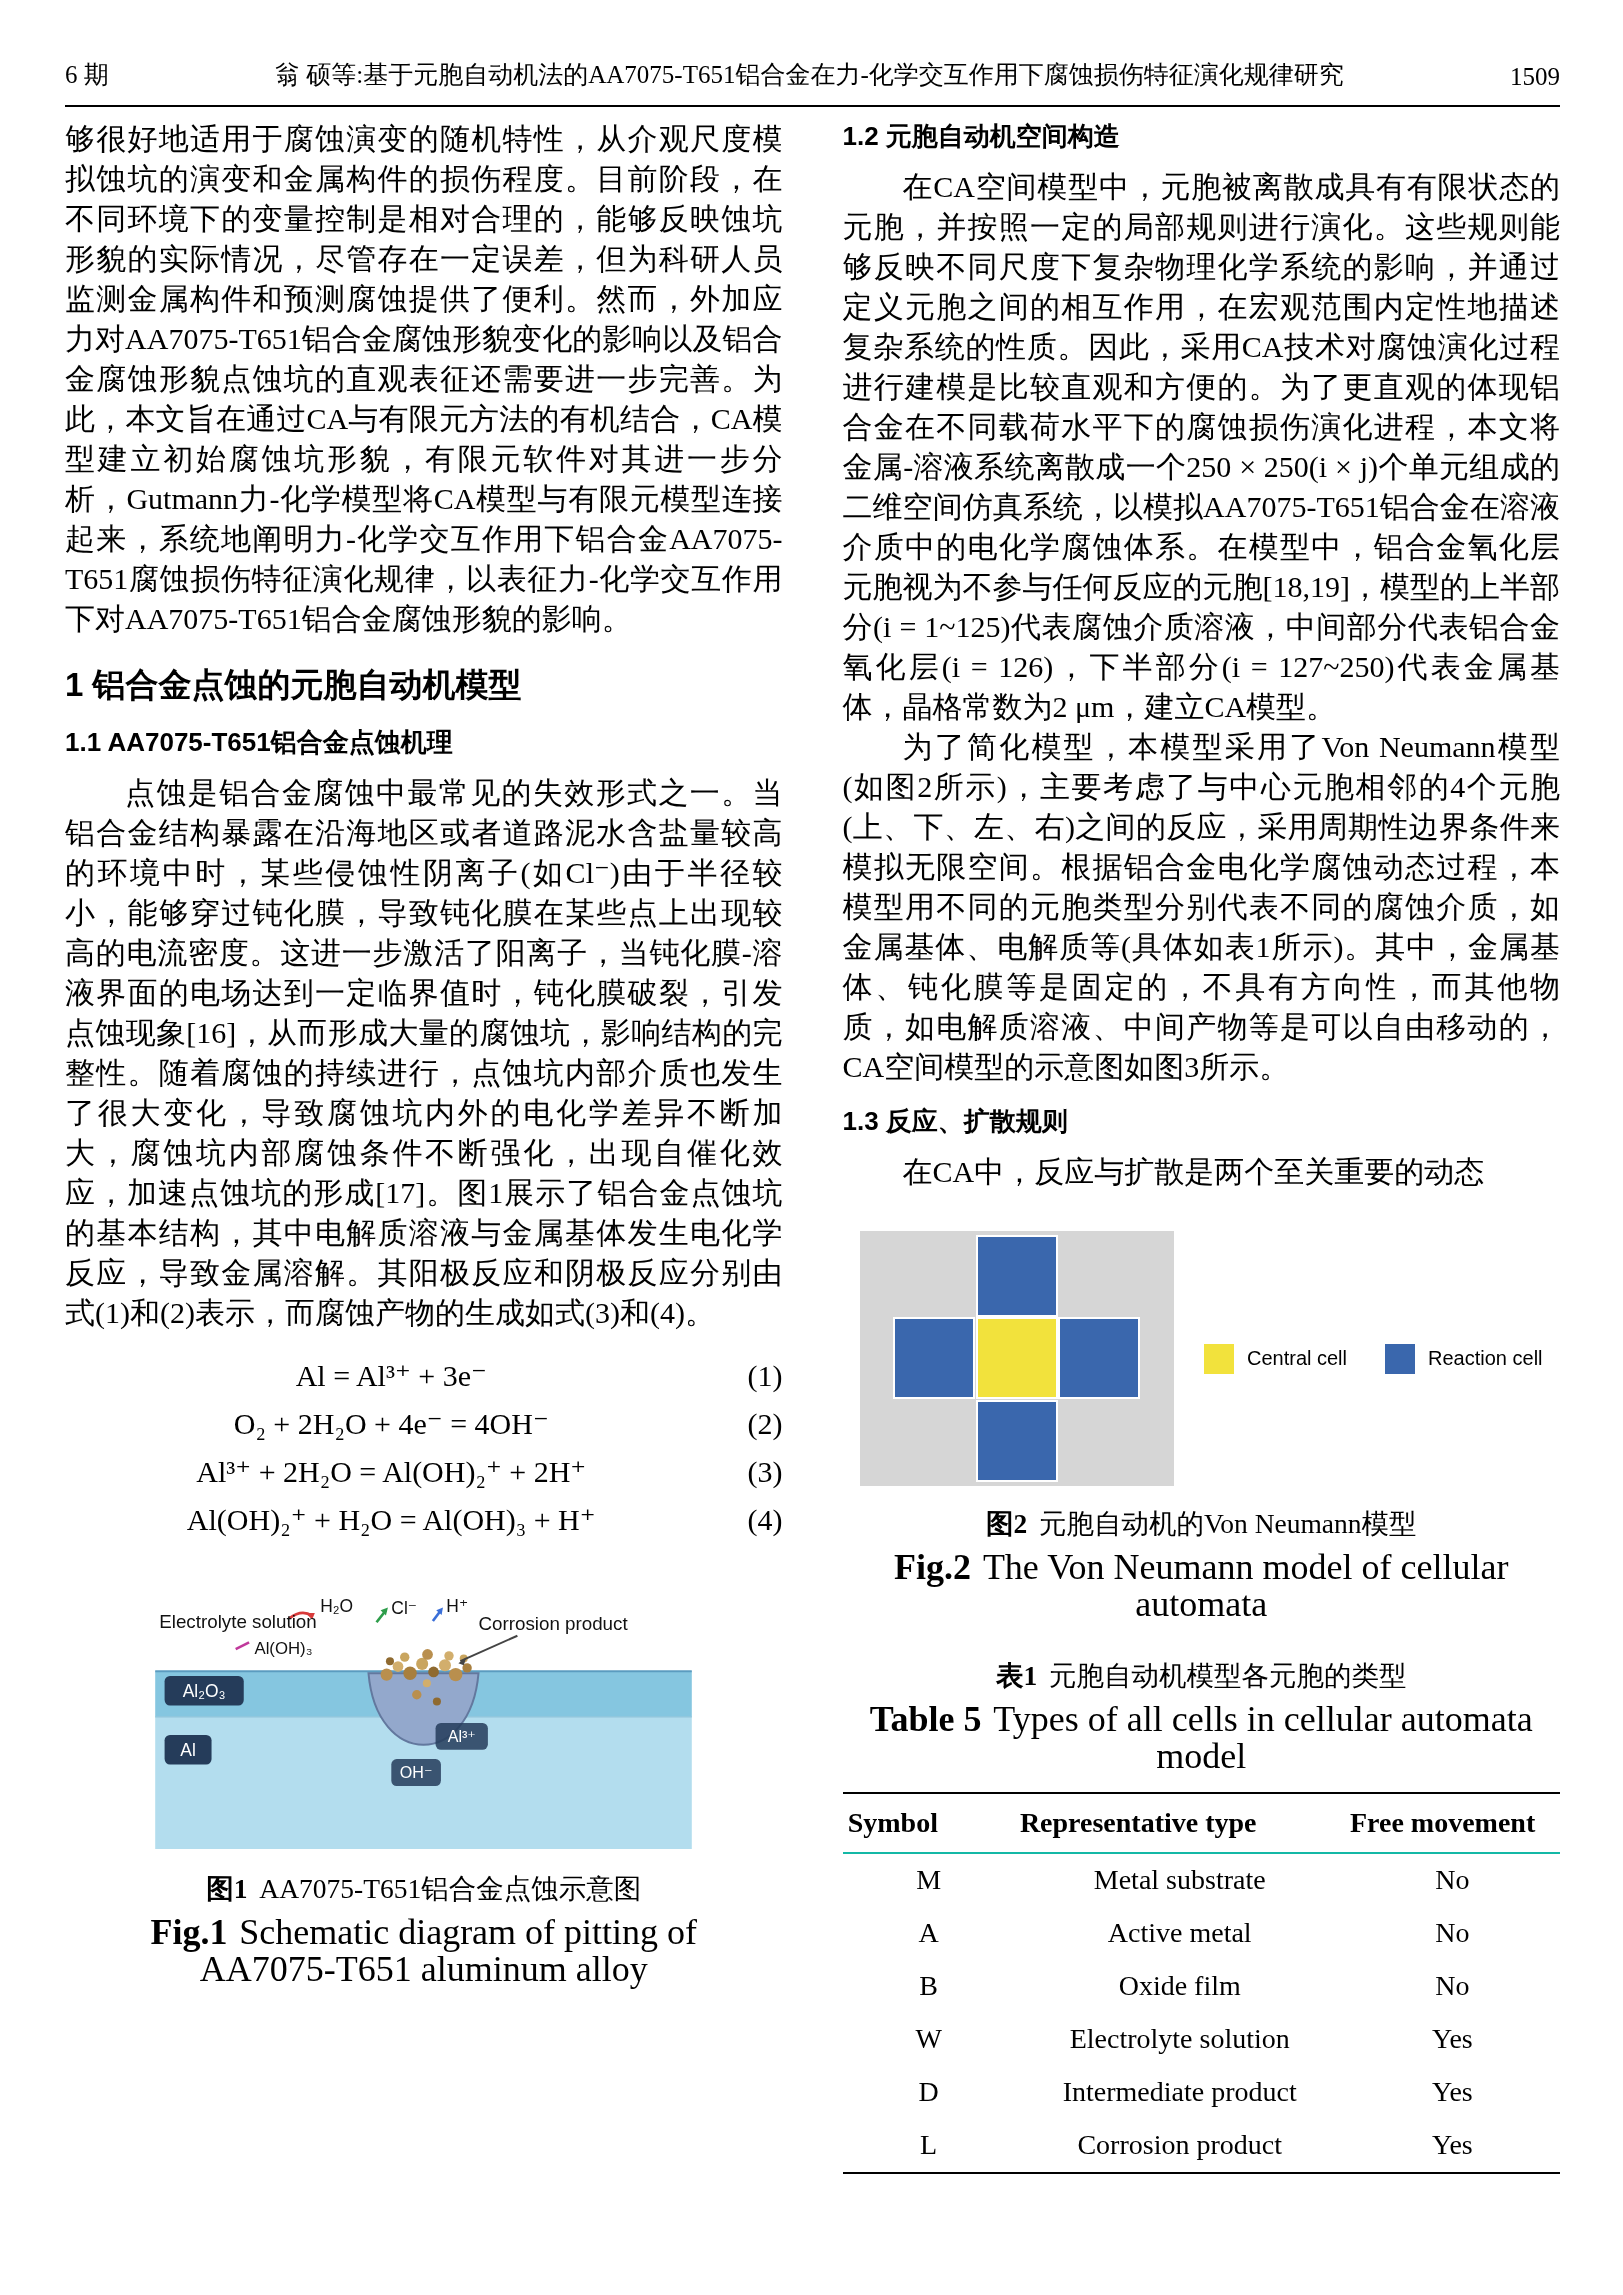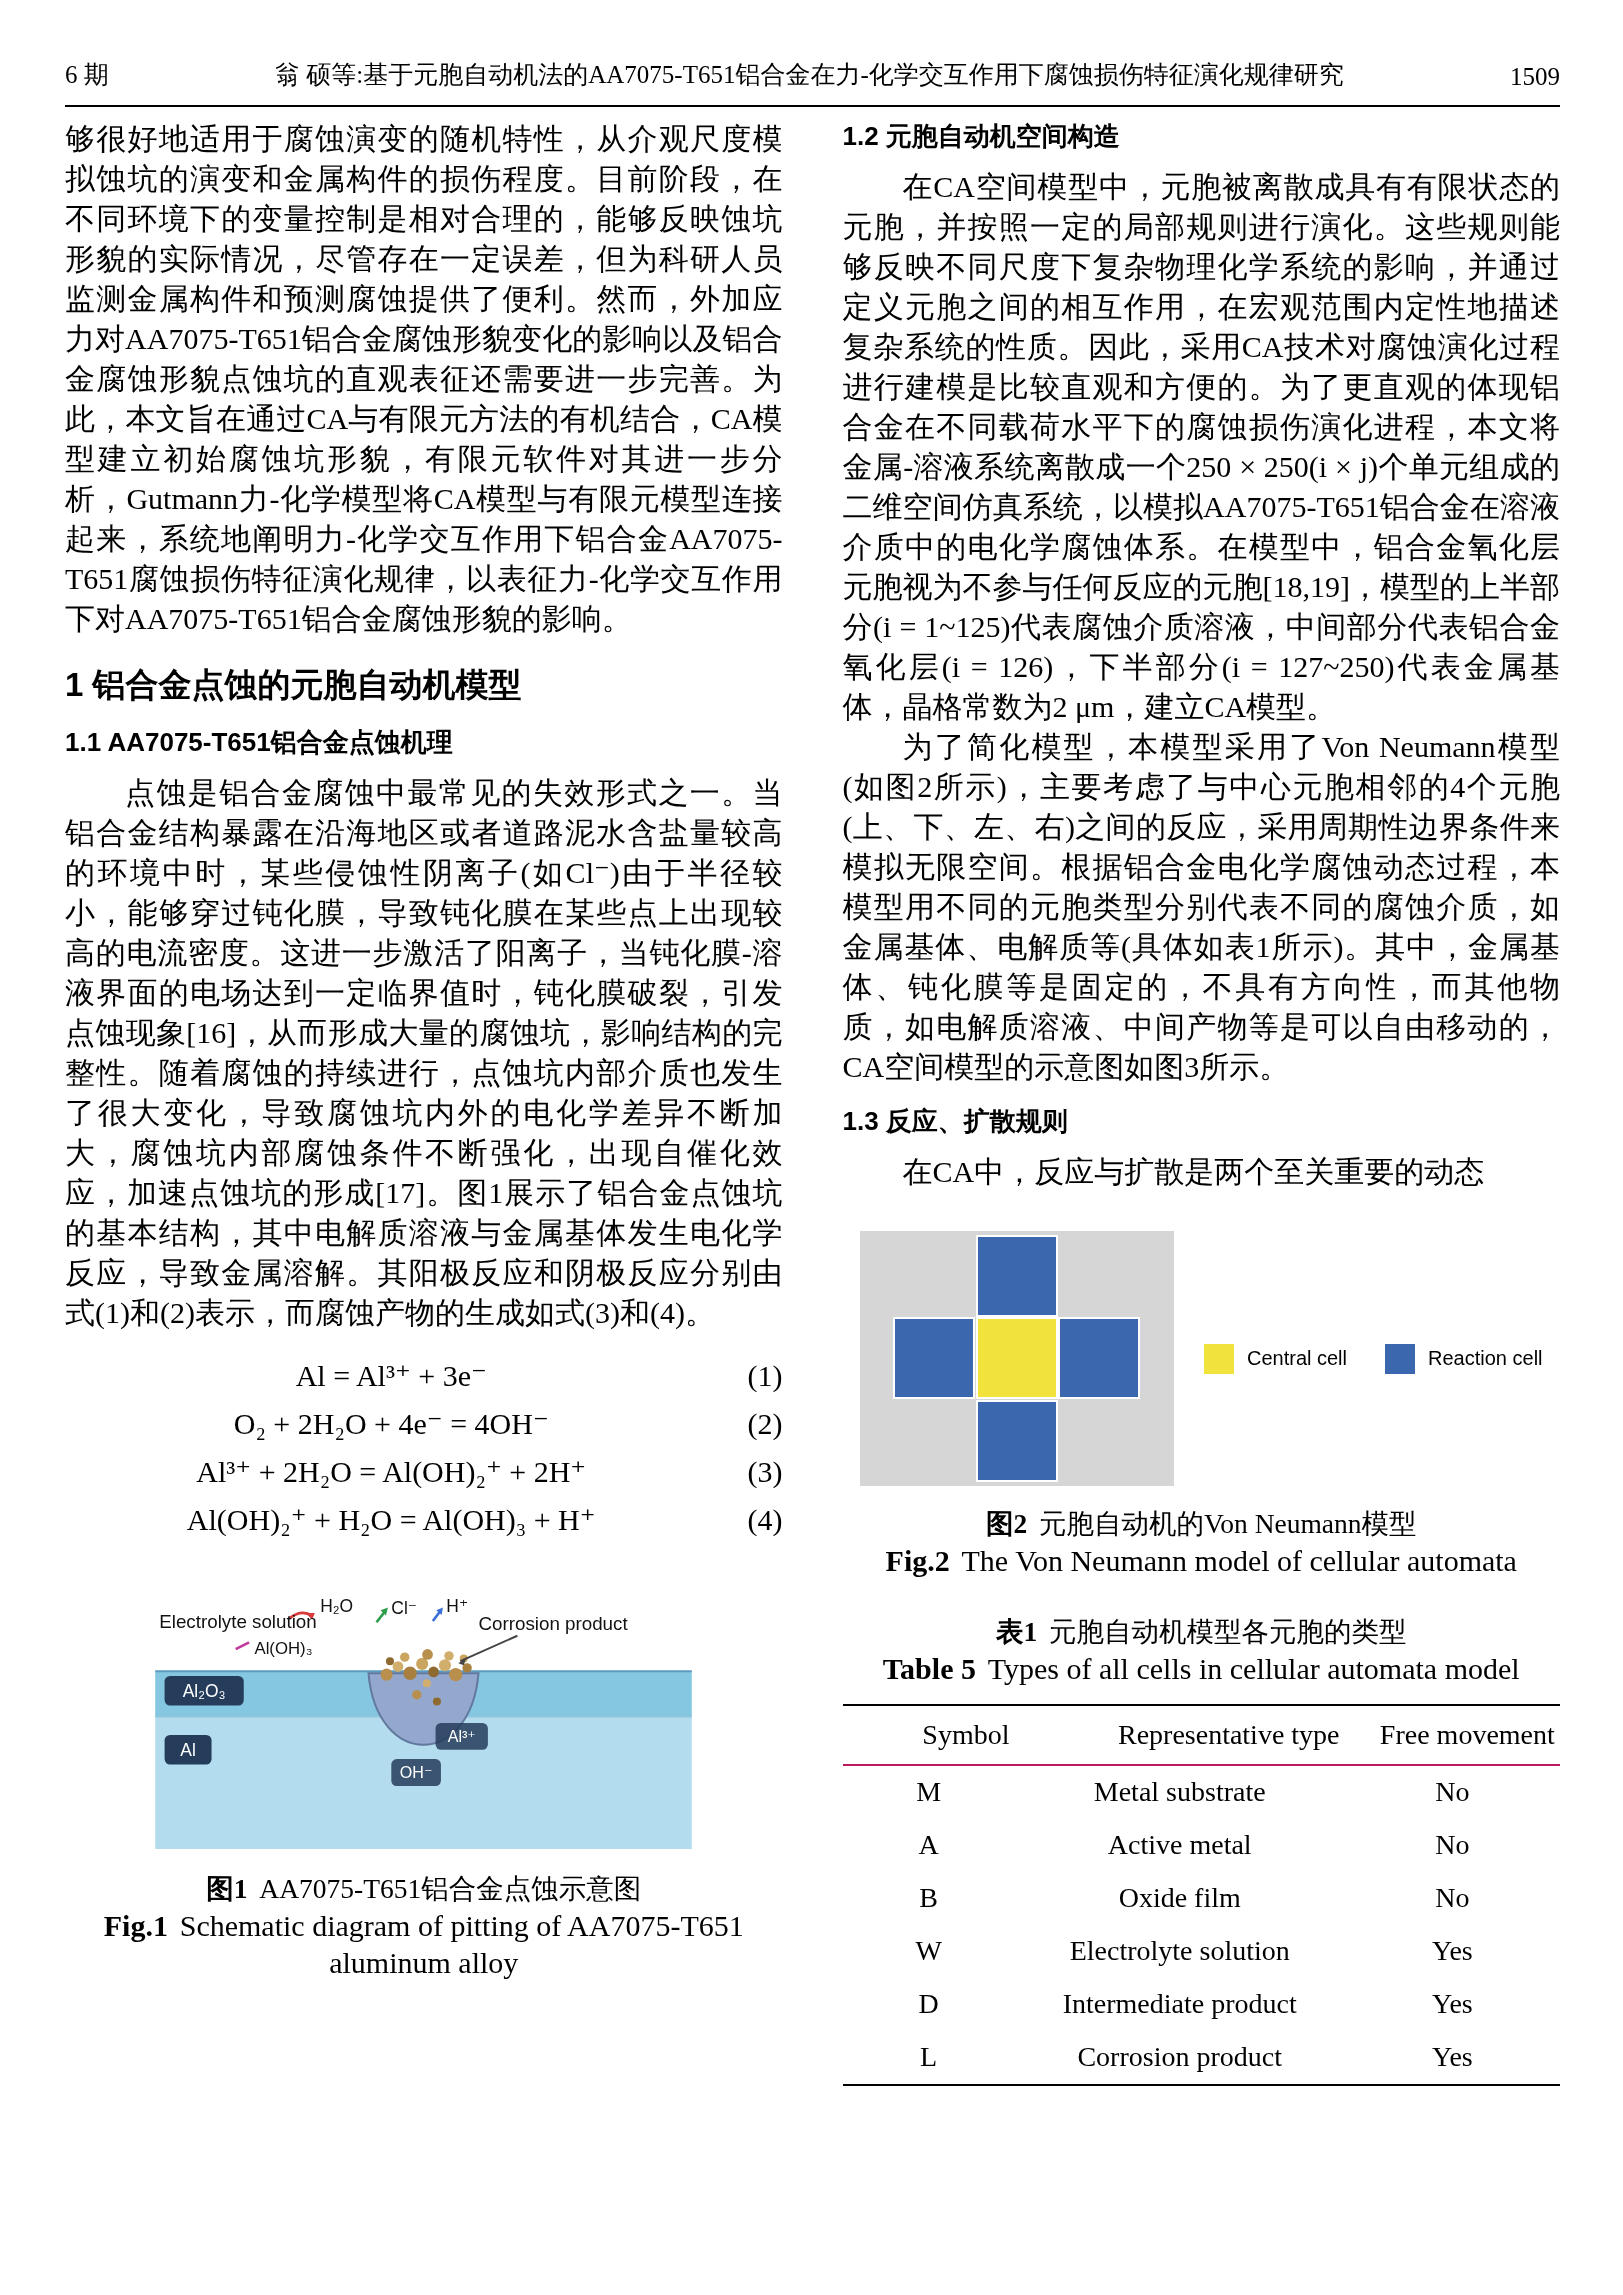--- a/index.html
+++ b/index.html
@@ -31,21 +31,21 @@
   h3.subsec {
     font-size:26px; font-weight:bold; margin:17px 0 13px 0;
     font-family:"Liberation Sans","Liberation Serif",sans-serif;
   }
   .eqs { margin:19.6px 0 15.7px 0; font-size:30px; }
   .eq { display:flex; align-items:baseline; line-height:48px; }
   .eq .eq-body { flex:1; text-align:center; }
   .eq .eq-num { width:65px; text-align:right; }
   .fig1-wrap { margin:30px auto 0 auto; width:537px; }
   .caption-zh { text-align:center; font-size:27.5px; margin-top:19.6px; }
-  .caption-en { text-align:center; font-size:30px; margin-top:0; line-height:37px; }
+  .caption-en { text-align:center; font-size:36px; margin-top:7px; line-height:37px; }
   .cap-label { font-weight:bold; margin-right:11.8px; }
   .cap-en-narrow { width:641px; margin-left:auto; margin-right:auto; }
   
   .fig2-wrap { margin:39px 0 0 0; display:flex; justify-content:center; align-items:center; gap:30px; }
   .vn-grid { width:314px; height:255px; background:#d6d6d6; position:relative; flex:0 0 auto; }
   .vn-cell {
     position:absolute; width:82px; height:82px; box-sizing:border-box;
     border:2.6px solid #ffffff; background:#3a67ad;
   }
   .vn-cell.center { background:#f2e23c; }
@@ -58,21 +58,21 @@
   .leg-item { display:flex; align-items:center; gap:13px; }
   .swatch { width:30px; height:30px; flex:0 0 auto; }
   .sw-central { background:#f2e23c; }
   .sw-reaction { background:#3a67ad; }
   
   .tbl-block { margin-top:35px; }
   table.t1 {
     width:100%; border-collapse:collapse; margin-top:17px; font-size:28px;
     border-top:2.6px solid #000; border-bottom:2.6px solid #000;
   }
-  table.t1 th { font-weight:normal; border-bottom:2px solid #be185d; padding:13px 5.2px; text-align:right; }
+  table.t1 th { font-weight:bold; border-bottom:2px solid #14b8a6; padding:13px 5.2px; text-align:left; }
   table.t1 td { padding:10.5px 5.2px; text-align:center; }
   
   .fig1-wrap svg text { font-family:"Liberation Sans","DejaVu Sans",sans-serif; }
 </style>
 </head>
 <body>
 
 <div>
 
   <div class="header">

